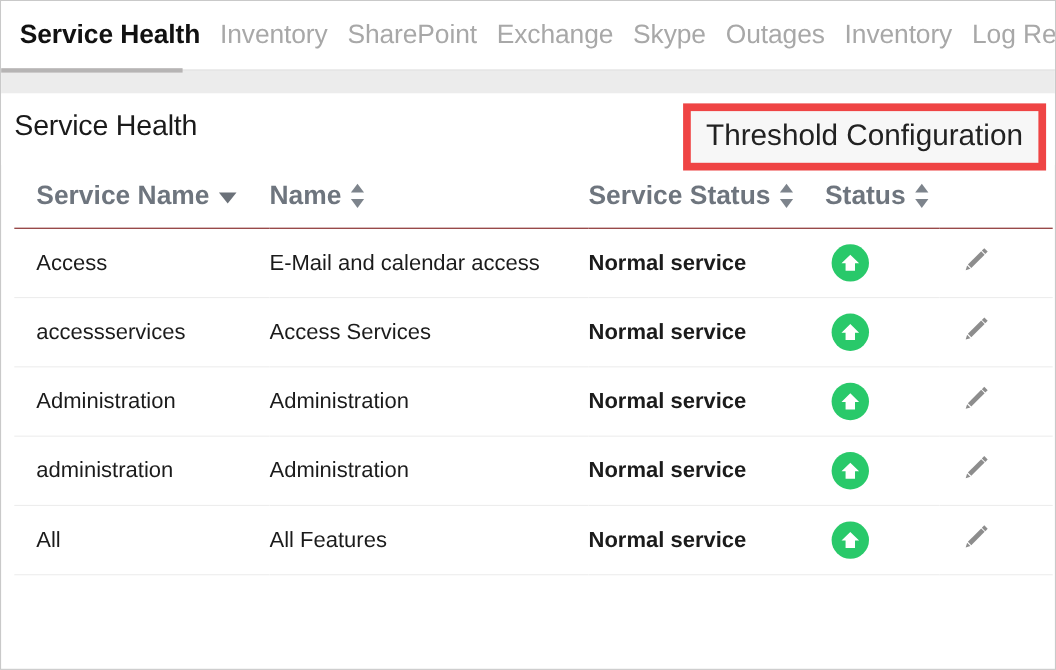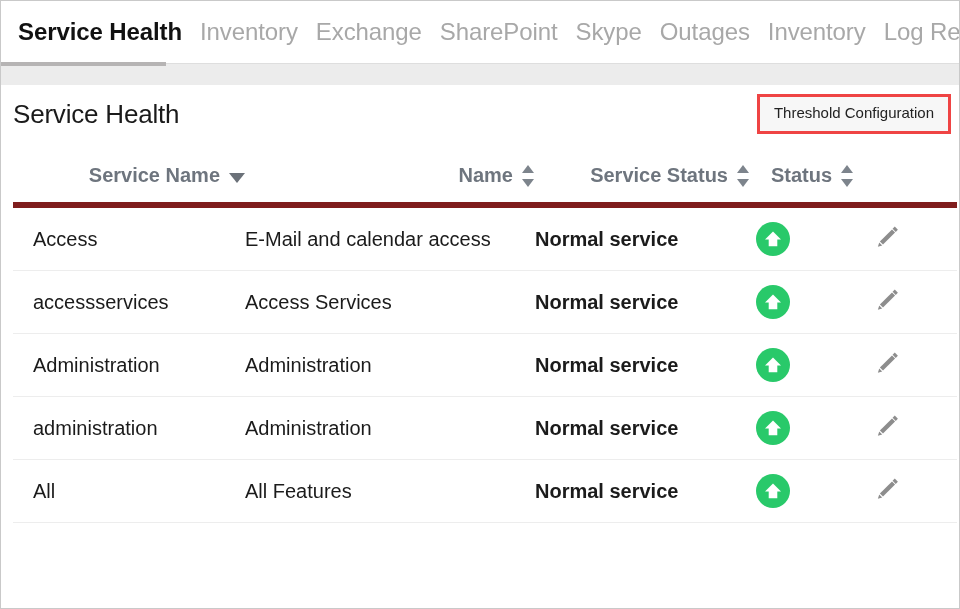--- a/index.html
+++ b/index.html
@@ -73,46 +73,46 @@
     top: 14px;
     font-size: 26px;
     color: #1a1a1a;
     letter-spacing: -0.2px;
   }
   .threshold-btn {
     position: absolute;
     right: 8px;
     top: 9px;
     background: #f7f7f7;
-    border: 3px solid #ef4444;
+    border: 7px solid #ef4444;
     color: #222222;
     font-family: "Liberation Sans", sans-serif;
-    font-size: 15px;
+    font-size: 27px;
     padding: 8px 14px 9px 14px;
     line-height: 1.1;
     cursor: pointer;
     border-radius: 0;
   }
 
   
   .tablewrap {
     padding: 0 12px 0 12px;
   }
   table.svc {
     width: 924px;
     border-collapse: collapse;
     table-layout: fixed;
   }
   table.svc th {
-    text-align: right;
-    font-size: 20px;
+    text-align: left;
+    font-size: 24px;
     color: #6e757e;
     font-weight: bold;
     padding: 14px 0 15px 0;
-    border-bottom: 6px solid #7f1d1d;
+    border-bottom: 1px solid #7f1d1d;
     vertical-align: middle;
     white-space: nowrap;
     cursor: pointer;
     user-select: none;
   }
   table.svc td {
     font-size: 20px;
     color: #1b1b1b;
     padding: 0;
     height: 62px;
@@ -200,22 +200,22 @@
 </style>
 </head>
 <body>
 
 <div id="app">
 
   <div class="tabbar">
 
     <div class="tab active">Service Health</div>
       <div class="tab">Inventory</div>
+      <div class="tab">SharePoint</div>
       <div class="tab">Exchange</div>
-      <div class="tab">SharePoint</div>
       <div class="tab">Skype</div>
       <div class="tab">Outages</div>
       <div class="tab">Inventory</div>
       <div class="tab">Log Report</div>
       <div class="tab-underline"></div>
   </div>
   <div class="graystrip"></div>
 
   <div class="pagehead">
     <div class="page-title">Service Health</div>

